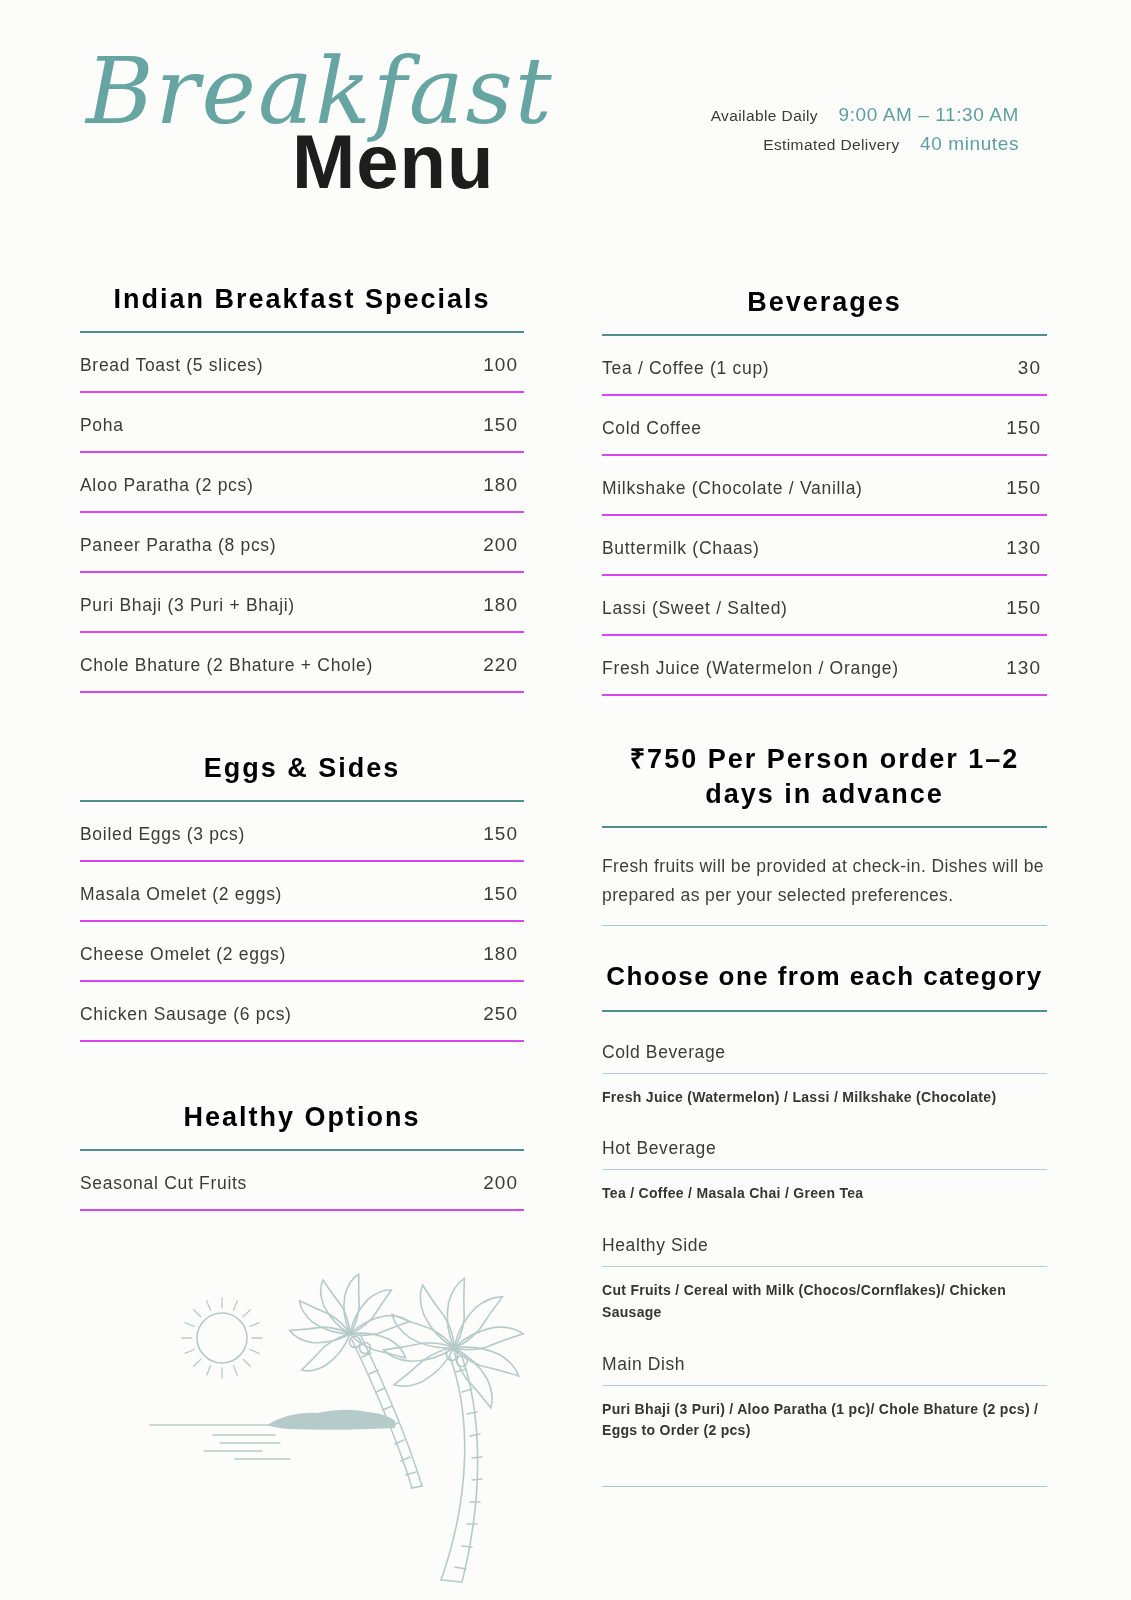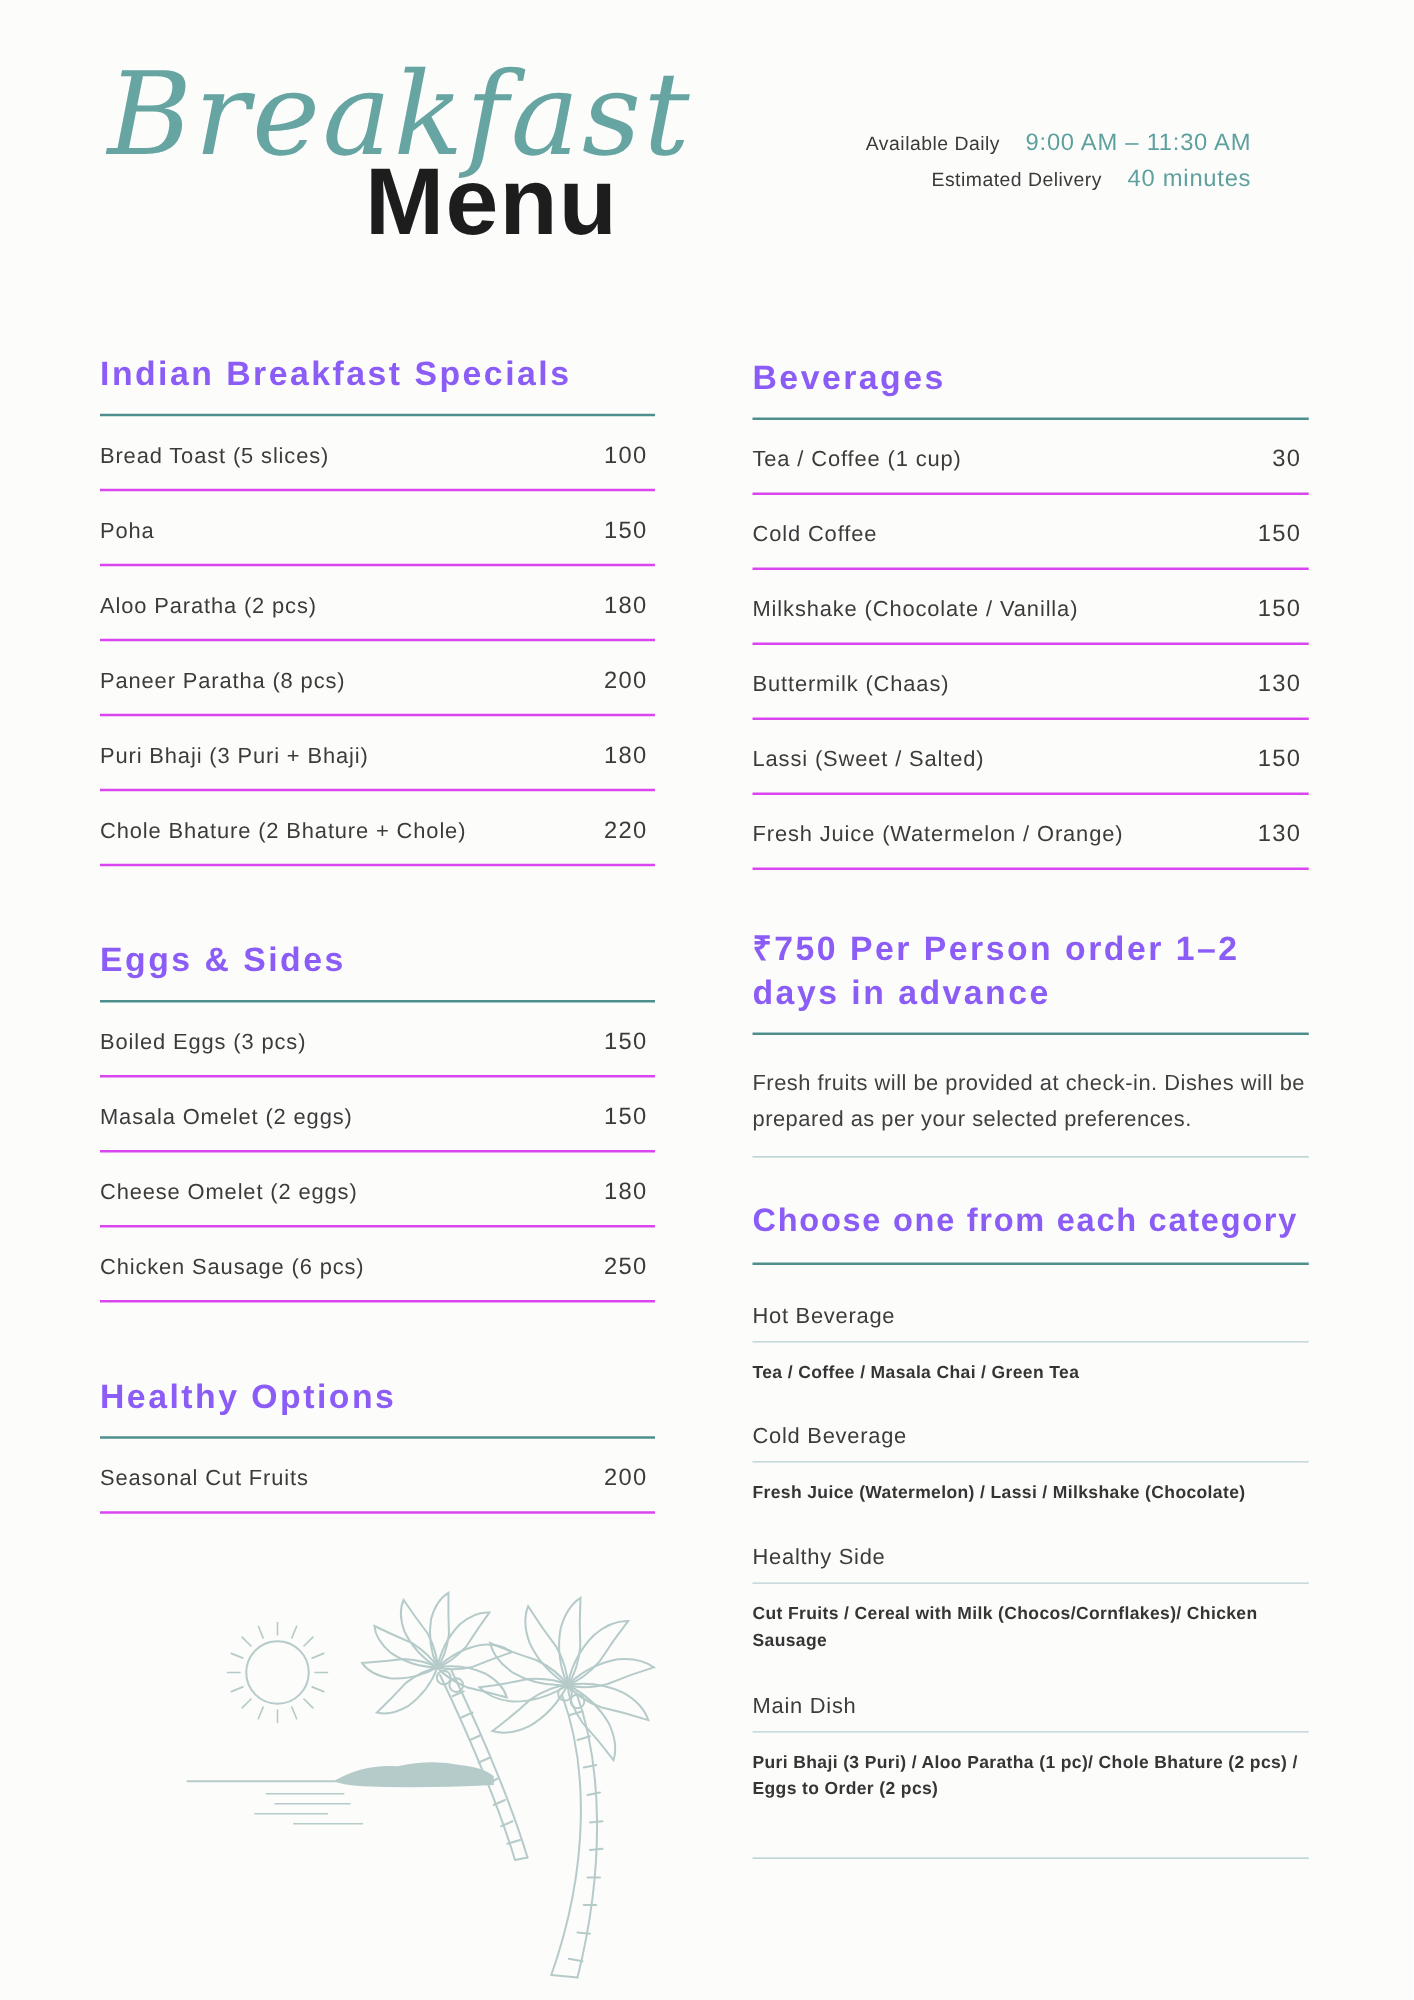--- a/index.html
+++ b/index.html
@@ -5,31 +5,31 @@
   html,body{margin:0;padding:0;background:#ffffff;}
   .page{position:relative;width:1131px;height:1600px;background:#fcfcfb;overflow:hidden;
         font-family:"Liberation Sans",sans-serif;color:#3a3a3a;}
 
   
   .title-script{position:absolute;left:86px;top:38px;
         font-family:"DejaVu Serif",serif;font-style:italic;font-weight:400;
         font-size:92px;color:#67a5a3;letter-spacing:2px;}
   .title-main{position:absolute;left:292px;top:118px;
         font-size:76px;font-weight:800;letter-spacing:1px;color:#1d1d1d;}
-  .header-info{position:absolute;right:130px;top:104px;text-align:right;}
+  .header-info{position:absolute;right:112px;top:104px;text-align:right;}
   .header-info .row{margin-bottom:7px;white-space:nowrap;}
   .hi-label{font-size:15.5px;color:#3a3a3a;letter-spacing:0.4px;}
   .hi-value{font-size:19px;color:#5da09e;margin-left:16px;letter-spacing:0.6px;}
 
   
   .col-left{position:absolute;left:80px;top:282px;width:444px;}
   .col-right{position:absolute;left:602px;top:285px;width:445px;}
 
   .menu-section{margin:0 0 58px 0;}
-  h2.sec-title{margin:0;font-size:27px;font-weight:700;letter-spacing:2px;color:#8b5cf6;line-height:1.3;}
+  h2.sec-title{margin:0;font-size:27px;font-weight:700;letter-spacing:2px;color:#000000;line-height:1.3;text-align:center;}
   .rule{border-top:2px solid #4e8f8d;margin-top:14px;}
   .item{display:flex;justify-content:space-between;align-items:baseline;
         padding:21px 6px 15px 0;border-bottom:2px solid #d946ef;}
   .item .nm{font-size:17.5px;letter-spacing:0.7px;color:#3b3b3b;}
   .item .pr{font-size:19px;letter-spacing:1px;color:#3b3b3b;}
 
   
   .package{margin-top:46px;}
   .package p.desc{margin:24px 0 0;font-size:17.5px;line-height:1.62;letter-spacing:0.4px;color:#3f3f3f;}
   .thin-rule{border-top:1px solid #aac9c8;margin-top:16px;}
@@ -169,29 +169,29 @@
       <div class="rule"></div>
       <p class="desc">Fresh fruits will be provided at check-in. Dishes will be prepared as per your selected preferences.</p>
       <div class="thin-rule"></div>
     </div>
 
     <div class="choose">
       <h2 class="sec-title">Choose one from each category</h2>
       <div class="rule"></div>
 
       <div class="cat">
+        <div class="cat-label">Cold Beverage</div>
+        <div class="cat-rule"></div>
+        <div class="cat-options">Fresh Juice (Watermelon) / Lassi / Milkshake (Chocolate)</div>
+      </div>
+
+      <div class="cat">
         <div class="cat-label">Hot Beverage</div>
         <div class="cat-rule"></div>
         <div class="cat-options">Tea / Coffee / Masala Chai / Green Tea</div>
-      </div>
-
-      <div class="cat">
-        <div class="cat-label">Cold Beverage</div>
-        <div class="cat-rule"></div>
-        <div class="cat-options">Fresh Juice (Watermelon) / Lassi / Milkshake (Chocolate)</div>
       </div>
 
       <div class="cat">
         <div class="cat-label">Healthy Side</div>
         <div class="cat-rule"></div>
         <div class="cat-options">Cut Fruits / Cereal with Milk (Chocos/Cornflakes)/ Chicken Sausage</div>
       </div>
 
       <div class="cat">
         <div class="cat-label">Main Dish</div>

